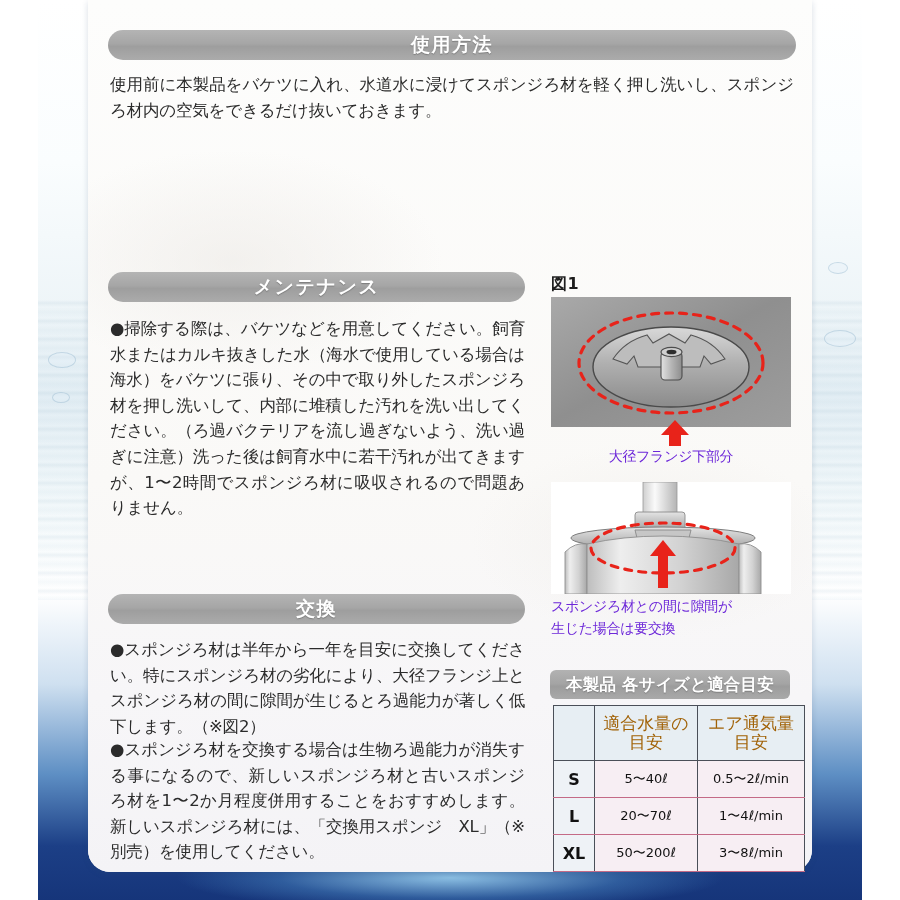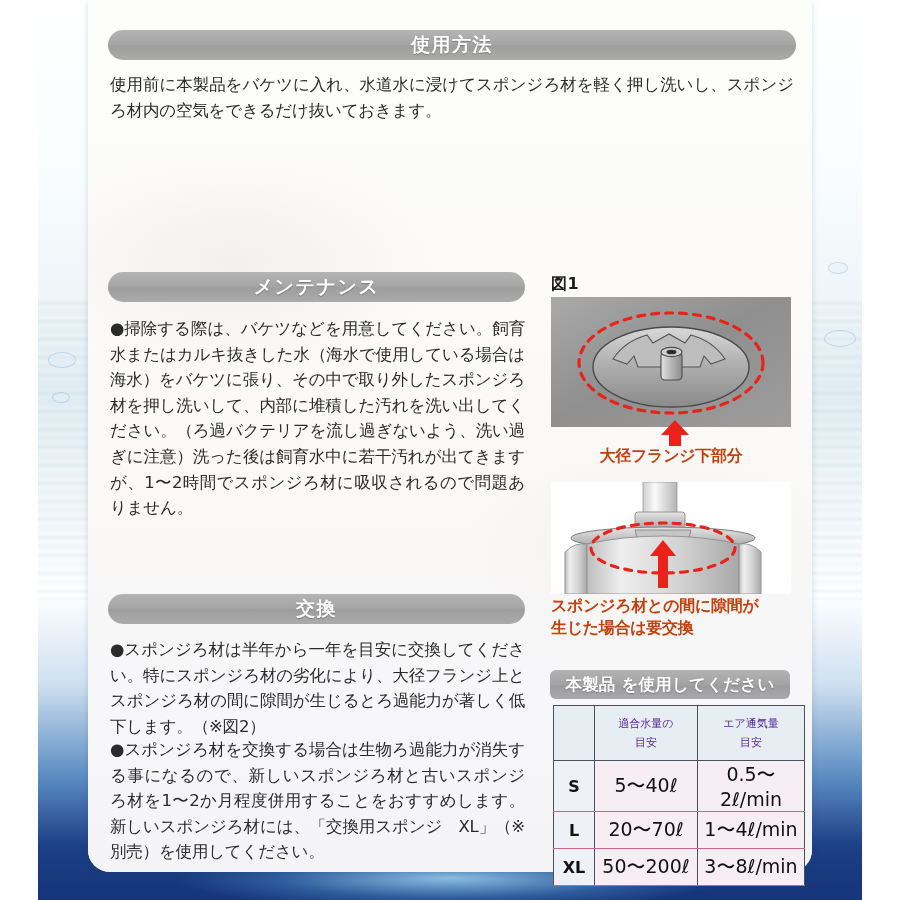--- a/index.html
+++ b/index.html
@@ -69,47 +69,47 @@
   }
   .note-txt{
     position:absolute;color:#3a3a3a;
     font-size:12.6px;line-height:20.5px;letter-spacing:-0.2px;text-align:justify;
   }
 
   
   .fig-label{position:absolute;color:#1d1d1d;font-size:16px;font-weight:bold;letter-spacing:0.5px;}
   .fig-box{position:absolute;overflow:hidden;}
   .fig-cap{
-    position:absolute;color:#c2410c;font-weight:bold;
-    font-size:16px;line-height:20px;letter-spacing:-0.3px;
+    position:absolute;color:#6d28d9;font-weight:normal;
+    font-size:14px;line-height:20px;letter-spacing:-0.3px;
   }
 
   
   .tbl-bar{
     position:absolute;height:29px;border-radius:6px;
     background:linear-gradient(to bottom,#b2b2b2 0%,#a4a4a4 48%,#9c9c9c 56%,#a9a9a9 100%);
     color:#fff;font-weight:bold;font-size:16.5px;letter-spacing:0.2px;
     display:flex;align-items:center;justify-content:center;
     text-shadow:0 1px 1px rgba(90,90,90,.5);
   }
   table.spec{
     position:absolute;border-collapse:collapse;
     font-size:15px;color:#111;background:#fdfbfd;
   }
   table.spec td,table.spec th{
     border:1px solid #4a4f58;
     text-align:center;vertical-align:middle;font-weight:normal;
   }
   table.spec thead th{
-    background:#e7eef3;font-size:11px;line-height:19px;color:#4c1d95;
+    background:#e7eef3;font-size:17px;line-height:19px;color:#a16207;
     height:52px;
     margin-left:46px;
   }
   table.spec tbody td{
-    background:#f7eef3;height:34px;font-size:19px;
+    background:#f7eef3;height:34px;font-size:13px;
     border-top-color:#c46a86;border-bottom-color:#c46a86;
   }
   table.spec tbody td.sz{background:#eef2f6;font-weight:bold;font-size:16px;color:#111;}
   .c0{width:38px;}
   .c1{width:100px;}
   .c2{width:104px;}
 </style>
 </head>
 <body>
 
@@ -220,21 +220,21 @@
       <ellipse cx="112" cy="66" rx="72" ry="25" fill="none" stroke="#e8231a" stroke-width="3.2" stroke-dasharray="7 7" stroke-linecap="round"></ellipse>
     </svg>
   </div>
   <svg class="fig-box" style="left:648px;top:540px;width:30px;height:48px;" width="30" height="48" viewBox="0 0 30 48">
     <path d="M15 0 L28 16 L20 16 L20 48 L10 48 L10 16 L2 16 Z" fill="#e8231a"></path>
   </svg>
   <div class="fig-cap" style="left:551px;top:596px;width:240px;">スポンジろ材との間に隙間が</div>
   <div class="fig-cap" style="left:551px;top:618px;width:240px;">生じた場合は要交換</div>
 
   <div class="tbl-bar" style="left:550px;top:670px;width:240px;">
-    <span>本製品 を使用してください</span>
+    <span>本製品 各サイズと適合目安</span>
   </div>
 
   <table class="spec" style="left:553px;top:705px;">
     <thead>
       <tr>
         <th class="c0"></th>
         <th class="c1">
           <div>適合水量の</div>
           <div>目安</div>
         </th>

